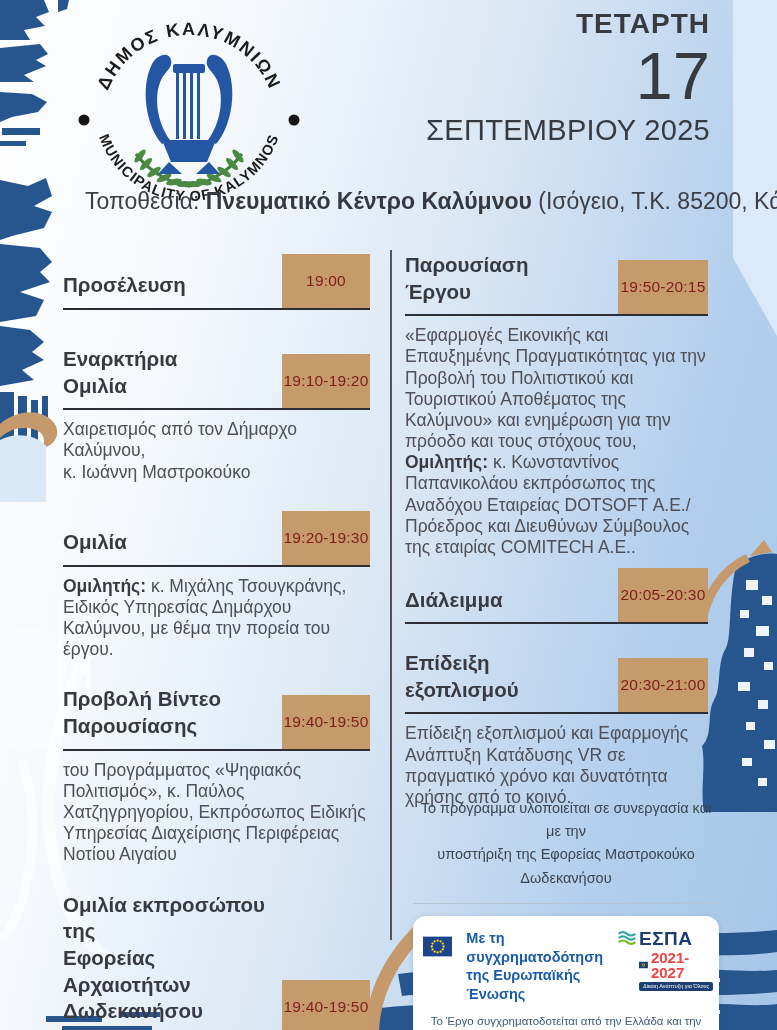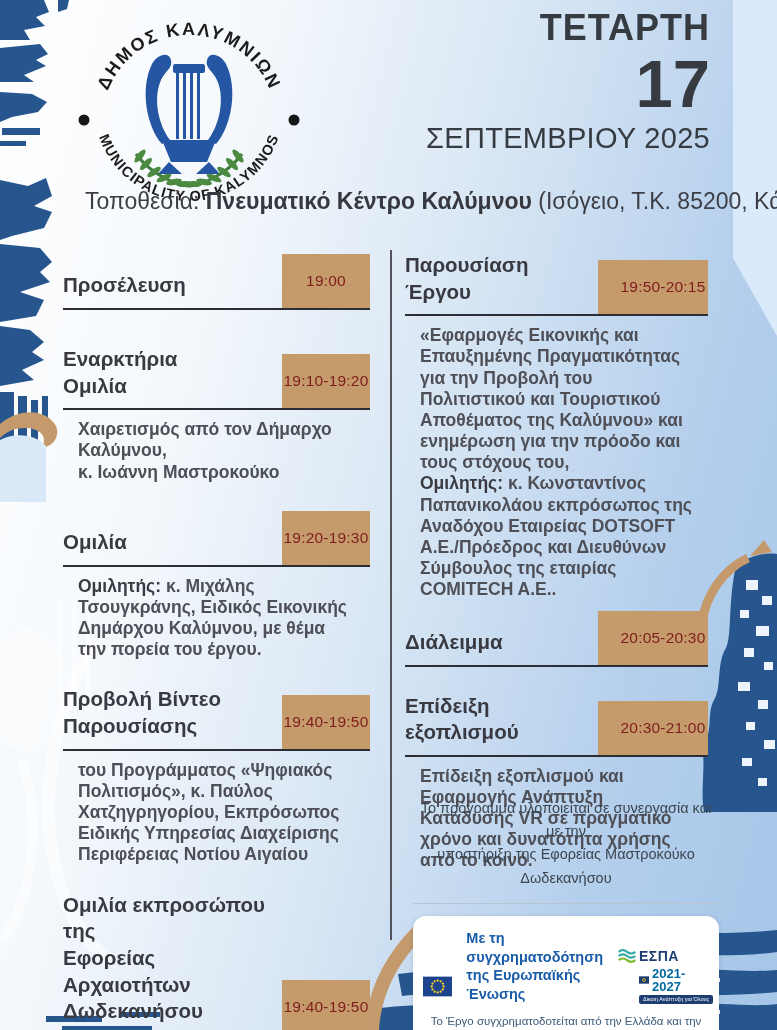--- a/index.html
+++ b/index.html
@@ -4,48 +4,48 @@
 <style>
   html,body{margin:0;padding:0;background:#e8eef5;}
   .poster{
     position:relative;width:777px;height:1030px;overflow:hidden;
     font-family:"Liberation Sans",sans-serif;
     background:linear-gradient(104deg,#ffffff 0%,#f4f8fc 26%,#d8e6f4 52%,#b4cfec 78%,#a5c6e8 100%);
   }
   .bg-art{position:absolute;inset:0;width:777px;height:1030px;}
   .logo{position:absolute;left:70px;top:2px;width:238px;height:232px;}
   .datebox{position:absolute;right:67px;top:10px;text-align:right;color:#363b42;}
-  .day{font-size:36px;font-weight:bold;letter-spacing:1px;line-height:1;}
-  .daynum{font-size:67px;font-weight:bold;line-height:1;margin-top:4px;}
+  .day{font-size:28px;font-weight:bold;letter-spacing:1px;line-height:1;}
+  .daynum{font-size:67px;font-weight:normal;line-height:1;margin-top:4px;}
   .monthyear{font-size:29px;font-weight:400;margin-top:7px;letter-spacing:.3px;line-height:1;}
   .location{position:absolute;left:85px;top:188px;font-size:23px;color:#3d3e45;white-space:nowrap;}
   .location b{color:#37383f;}
   .divider{position:absolute;left:390px;top:250px;width:2px;height:690px;background:#53545b;}
   .col{position:absolute;top:252px;}
   .col-left{left:63px;width:307px;}
   .col-right{left:405px;width:303px;}
   .item{margin-bottom:26px;}
   .item.gap-lg{margin-bottom:36px;}
   .item.gap-sm{margin-bottom:8px;}
   .head{position:relative;display:flex;align-items:flex-end;border-bottom:2.5px solid #2d2e35;min-height:56px;}
   .title{flex:1;font-size:20.5px;font-weight:bold;color:#393a41;line-height:1.3;padding-bottom:9px;white-space:pre-line;}
   .badge{background:#c59b6c;color:#7f1d1d;font-weight:normal;font-size:15.5px;width:88px;min-width:88px;height:54px;display:flex;align-items:center;justify-content:center;letter-spacing:.2px;}
-  .col-right .badge{width:90px;min-width:90px;padding-left:20px;}
-  .desc{font-size:17.5px;line-height:1.21;color:#4e4f57;margin:9px 15px 0;white-space:pre-line;font-weight:bold;}
+  .col-right .badge{width:90px;min-width:90px;}
+  .desc{font-size:17.5px;line-height:1.21;color:#4e4f57;margin:9px 0 0;white-space:pre-line;}
   .desc b{color:#393a41;}
   .footer{position:absolute;left:413px;top:797px;width:306px;}
   .note{font-size:14.5px;line-height:1.6;color:#3c4650;text-align:center;white-space:pre-line;padding:0 2px 13px;border-bottom:1.5px solid #b7c5d2;}
   .card{margin-top:12px;background:#ffffff;border-radius:13px;padding:13px 10px 10px;box-shadow:0 1px 5px rgba(40,70,110,.20);}
-  .card-row{display:flex;align-items:flex-end;justify-content:center;gap:14px;}
+  .card-row{display:flex;align-items:flex-start;justify-content:center;gap:14px;}
   .cofund{font-size:14.5px;font-weight:bold;color:#1a5ca8;line-height:1.3;white-space:pre-line;text-align:left;}
   .espa{display:flex;flex-direction:column;align-items:flex-start;width:92px;}
   .espa-top{display:flex;align-items:center;gap:2px;}
-  .espa-name{font-size:14px;font-weight:bold;color:#1d3e73;letter-spacing:.5px;line-height:1;}
+  .espa-name{font-size:19px;font-weight:bold;color:#1d3e73;letter-spacing:.5px;line-height:1;}
   .espa-mid{display:flex;align-items:center;gap:3px;margin:2px 0 2px 22px;}
-  .espa-years{font-size:13px;font-weight:bold;color:#0369a1;line-height:1;}
+  .espa-years{font-size:15px;font-weight:bold;color:#ef4444;line-height:1;}
   .espa-ribbon{margin-left:22px;background:#1d3e73;color:#ffffff;font-size:5.5px;line-height:1;padding:2px 4px;border-radius:2px;white-space:nowrap;}
   .funding{margin-top:9px;font-size:11.5px;line-height:1.55;color:#3c5a78;text-align:center;white-space:pre-line;}
 </style>
 </head>
 <body>
 
 <div class="poster">
 
   <svg class="bg-art" viewBox="0 0 777 1030" aria-hidden="true">
 
@@ -188,21 +188,21 @@
         <div class="badge">19:10-19:20</div>
       </div>
       <p class="desc"><span>Χαιρετισμός από τον Δήμαρχο Καλύμνου,
 κ. Ιωάννη  Μαστροκούκο</span></p>
     </div>
     <div class="item">
       <div class="head">
         <div class="title">Ομιλία</div>
         <div class="badge">19:20-19:30</div>
       </div>
-      <p class="desc"><b>Ομιλητής:</b><span> κ. Μιχάλης Τσουγκράνης, Ειδικός Εικονικής Δημάρχου Καλύμνου, με θέμα την πορεία του έργου.</span></p>
+      <p class="desc"><b>Ομιλητής:</b><span> κ. Μιχάλης Τσουγκράνης, Ειδικός Υπηρεσίας Δημάρχου Καλύμνου, με θέμα την πορεία του έργου.</span></p>
     </div>
     <div class="item">
       <div class="head">
         <div class="title">Προβολή Βίντεο
 Παρουσίασης</div>
         <div class="badge">19:40-19:50</div>
       </div>
       <p class="desc"><span>του Προγράμματος «Ψηφιακός Πολιτισμός», κ. Παύλος Χατζηγρηγορίου, Εκπρόσωπος Ειδικής Υπηρεσίας Διαχείρισης Περιφέρειας Νοτίου Αιγαίου</span></p>
     </div>
     <div class="item">

